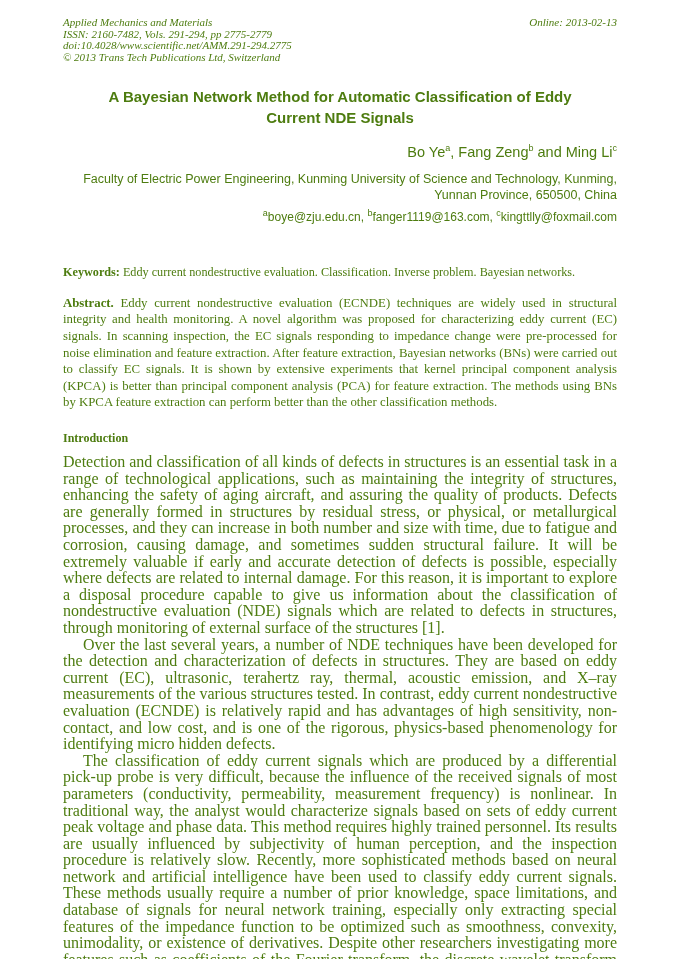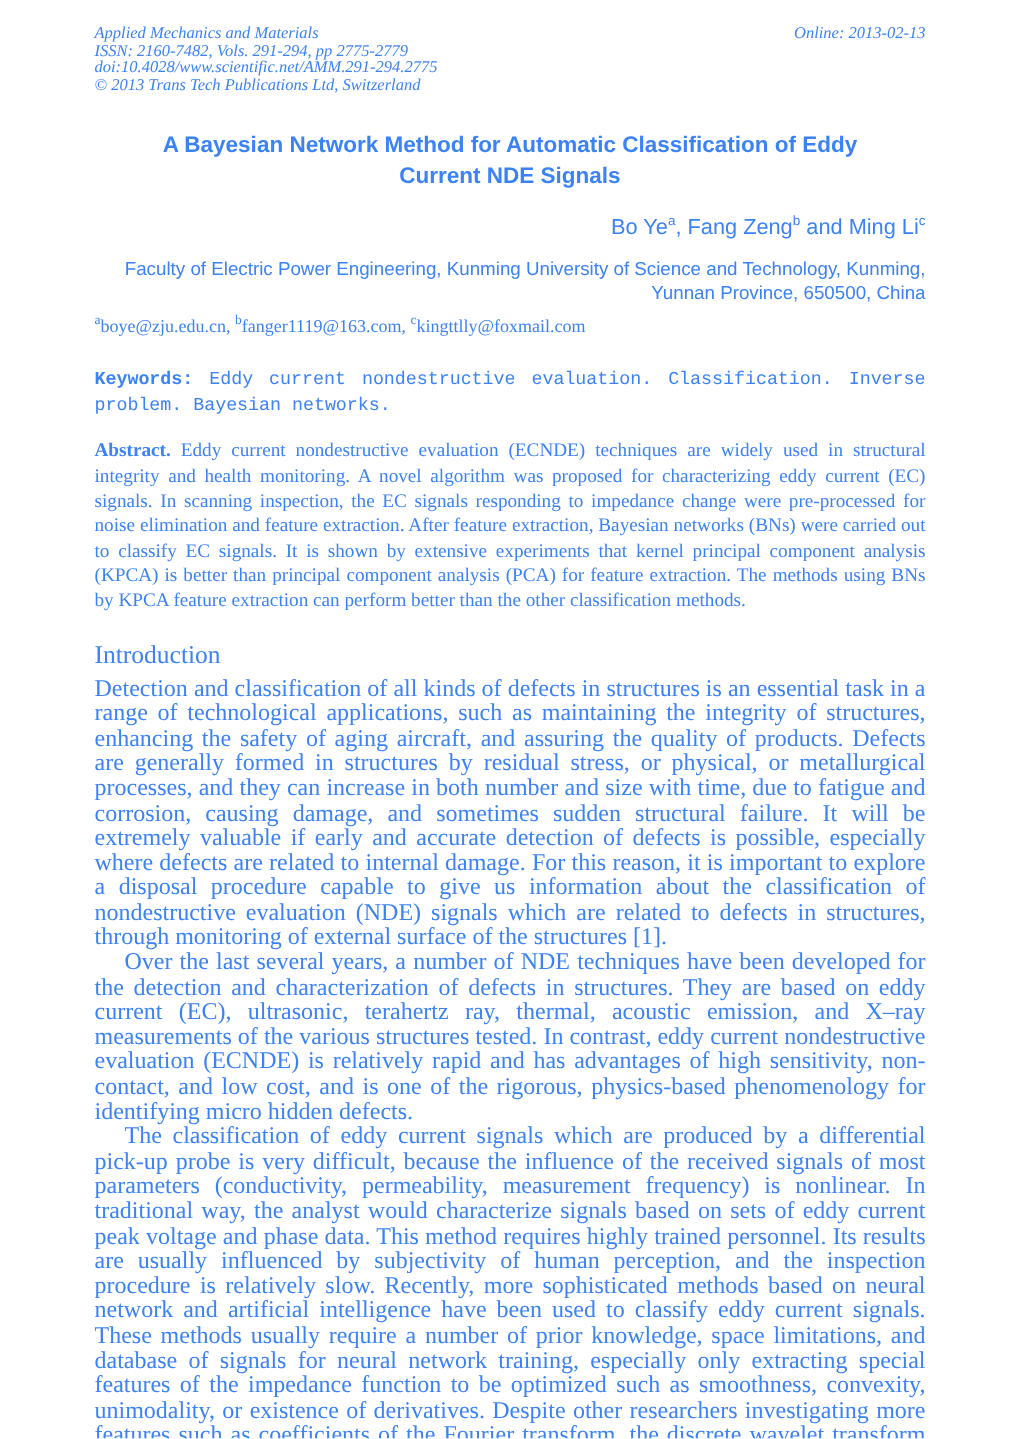--- a/index.html
+++ b/index.html
@@ -2,21 +2,21 @@
 <html><head>
 <meta charset="utf-8">
 <style>
   html, body { margin: 0; padding: 0; background: #ffffff; }
   .page {
     position: relative;
     width: 678px;
     height: 959px;
     box-sizing: border-box;
     background: #ffffff;
-    color: #3b82f6;
+    color: #4d7c0f;
     padding: 17px 61px 0 63px;
     font-family: "Liberation Serif", serif;
     overflow: hidden;
   }
   .hdr-row {
     display: flex;
     justify-content: space-between;
     align-items: flex-start;
     font-style: italic;
     font-size: 11px;
@@ -42,43 +42,43 @@
   .authors sup, .emails sup { font-size: 9px; line-height: 0; }
   .affiliation {
     margin-top: 10px;
     text-align: right;
     font-family: "Liberation Sans", sans-serif;
     font-size: 12.5px;
     line-height: 16px;
   }
   .emails {
     margin-top: 7px;
-    text-align: left;
-    font-family: Liberation Serif, serif;
+    text-align: right;
+    font-family: Liberation Sans, sans-serif;
     font-size: 12px;
     line-height: 15px;
   }
   .keywords {
-    margin-top: 20px;
-    font-family: Liberation Mono, monospace;
+    margin-top: 39px;
+    font-family: Liberation Serif, serif;
     font-size: 12.2px;
     line-height: 16.5px;
     text-align: justify;
   }
   .abstract {
     margin-top: 14px;
     font-size: 12.8px;
     line-height: 16.6px;
     text-align: justify;
   }
   .b { font-weight: bold; }
   .section-heading {
     margin-top: 19px;
-    font-weight: normal;
-    font-size: 17px;
+    font-weight: bold;
+    font-size: 12px;
     line-height: 17px;
   }
   .body-par {
     margin: 0;
     font-size: 16px;
     line-height: 16.6px;
     text-align: justify;
   }
   .body-par.first { margin-top: 7px; }
   .body-par.indent { text-indent: 20px; }

